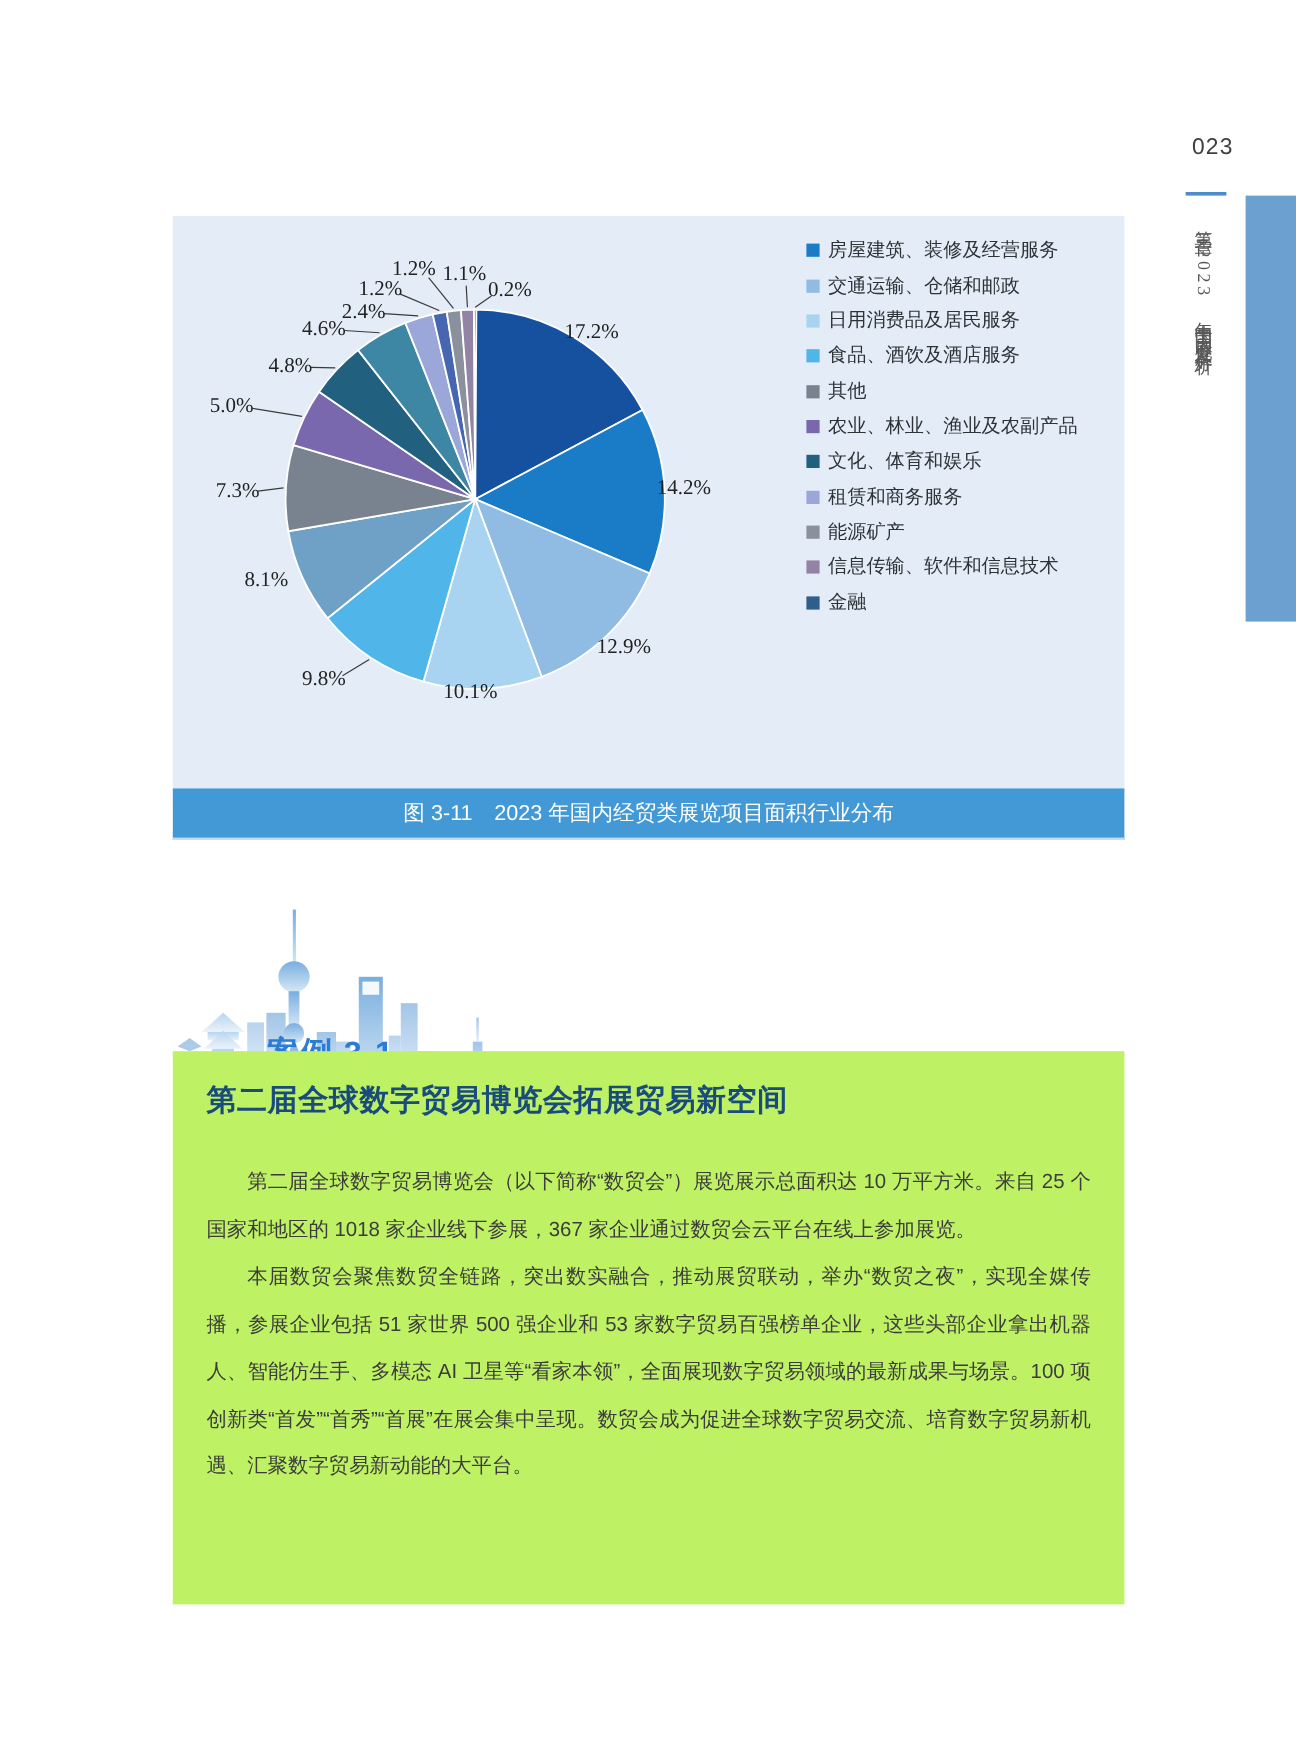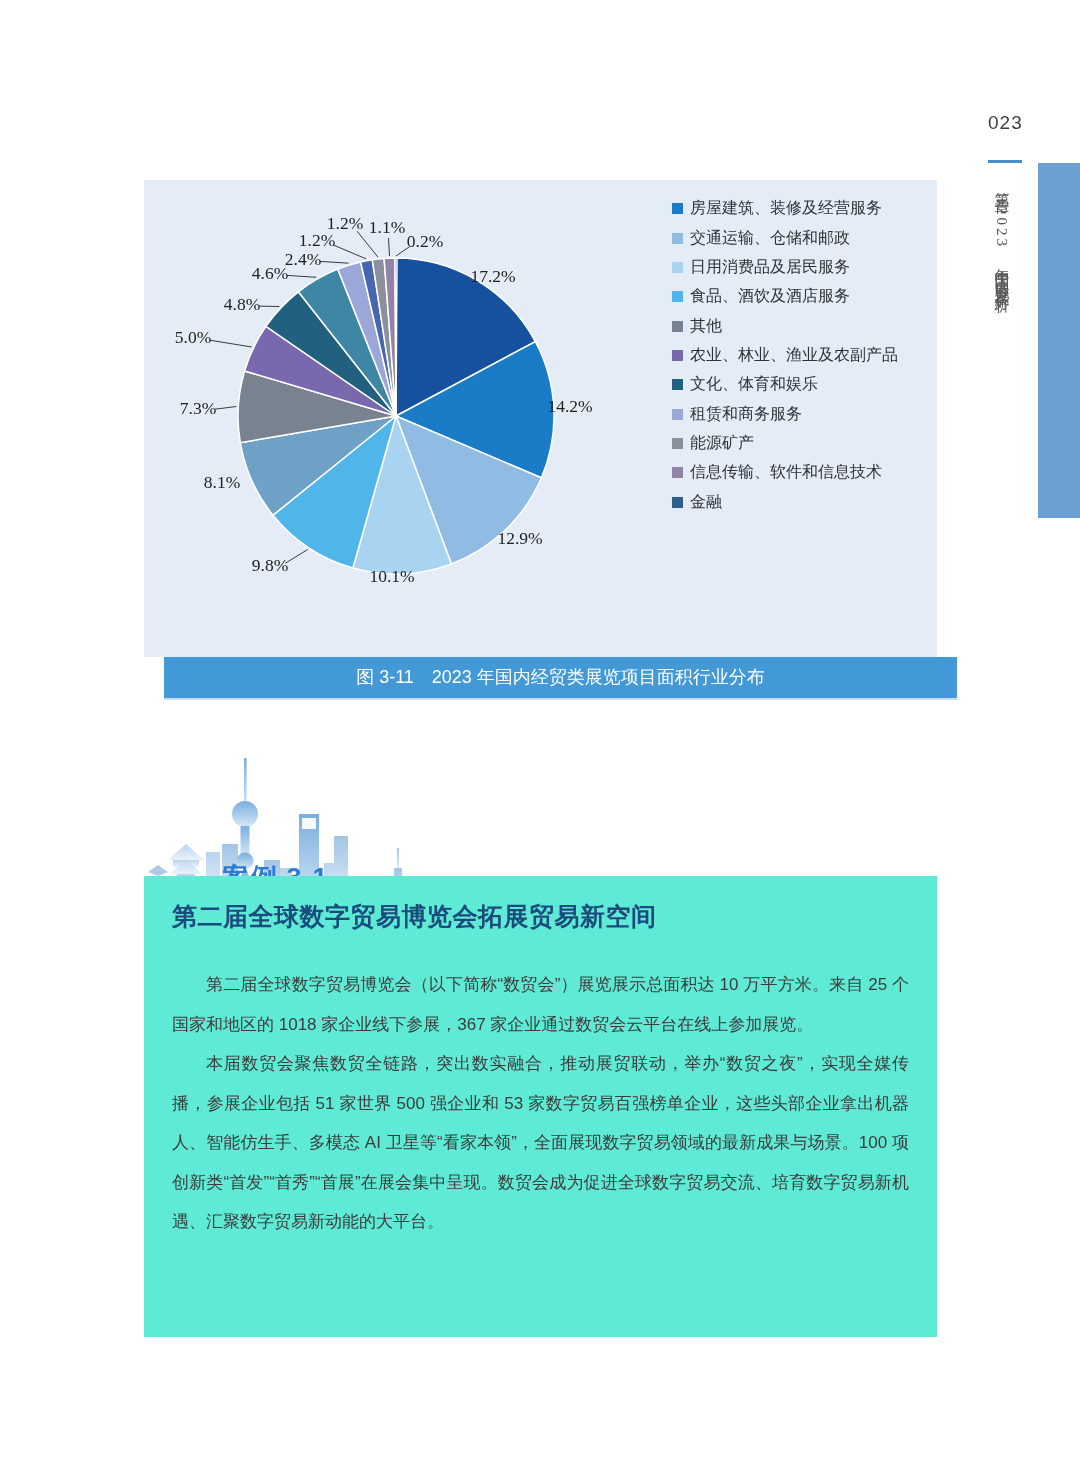--- a/index.html
+++ b/index.html
@@ -2,45 +2,45 @@
 <html><head>
 <meta charset="utf-8">
 <style>
   * { margin:0; padding:0; box-sizing:border-box; }
   html,body { width:1080px; height:1465px; background:#ffffff; overflow:hidden;
               font-family:"Liberation Sans", sans-serif; }
   .abs { position:absolute; }
 
   
   .page-number { left:988px; top:112px; width:40px; font-size:19px; color:#3f3f3f;
-                 letter-spacing:1px; }
+                 letter-spacing:1px;text-align:right; }
   .page-rule   { left:988px; top:160px; width:34px; height:3px; background:#4c8dc9; }
   .chapter-bar { left:1038px; top:163px; width:42px; height:355px; background:#6ca0d1; }
   .chapter-vtext { left:992px; top:180px; height:340px; writing-mode:vertical-rl;
                    text-orientation:mixed; font-size:15px; color:#585858;
                    letter-spacing:3px; font-family:"Liberation Serif", serif; }
 
   
   .chart-panel { left:144px; top:180px; width:793px; height:477px; background:#e4edf7; }
   .caption-bar { left:144px; top:657px; width:793px; height:43px; background:#4299d5;
                  border-bottom:2px solid #c7ddef; color:#ffffff; font-size:18px;
-                 line-height:41px; text-align:center; font-weight:500;margin-left:20px; }
+                 line-height:41px; text-align:center; font-weight:500; }
   .legend { left:528px; top:14px; width:256px; position:absolute; }
   .legend-item { display:flex; align-items:center; height:29.35px;
                  font-family:"Liberation Serif", serif; font-size:16px; color:#2e3338; }
   .legend-swatch { width:11px; height:11px; margin-right:7px; flex:0 0 11px; }
   svg text.val { font-family:"Liberation Serif", serif; font-size:17.5px; fill:#222222; }
 
   
   .badge-wrap { left:144px; top:748px; width:340px; height:158px; }
   .badge-label { position:absolute; left:78px; top:112px; font-size:27px; font-weight:bold;
                  color:#2c7cd6; letter-spacing:1px; }
 
   
-  .case-box { left:144px; top:876px; width:793px; height:461px; background:#5eead4;
+  .case-box { left:144px; top:876px; width:793px; height:461px; background:#bef264;
               padding:24px 28px; }
   .case-title { font-size:25px; font-weight:bold; color:#1a4b7d; margin-bottom:32px;
                 font-family:"Liberation Serif", serif; letter-spacing:0.5px; }
   .case-box p { font-size:17px; color:#3c3c3c; line-height:39.5px; text-align:justify;
                 text-indent:2em; }
 </style>
 </head>
 <body>
 
 <div class="abs page-number">023</div>

